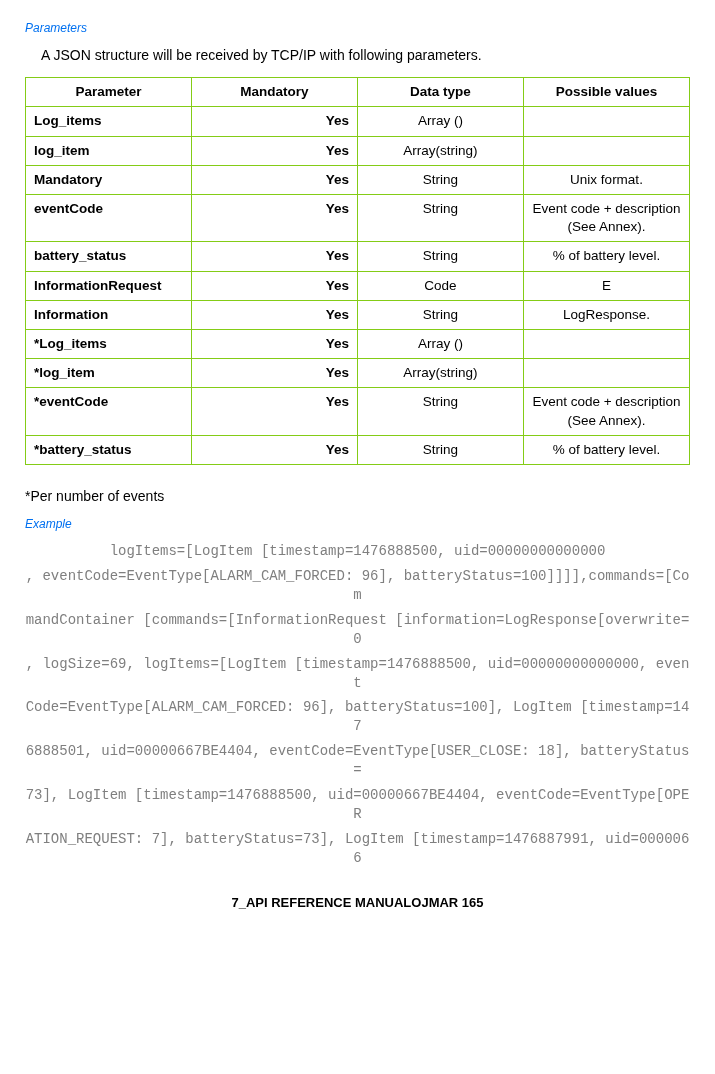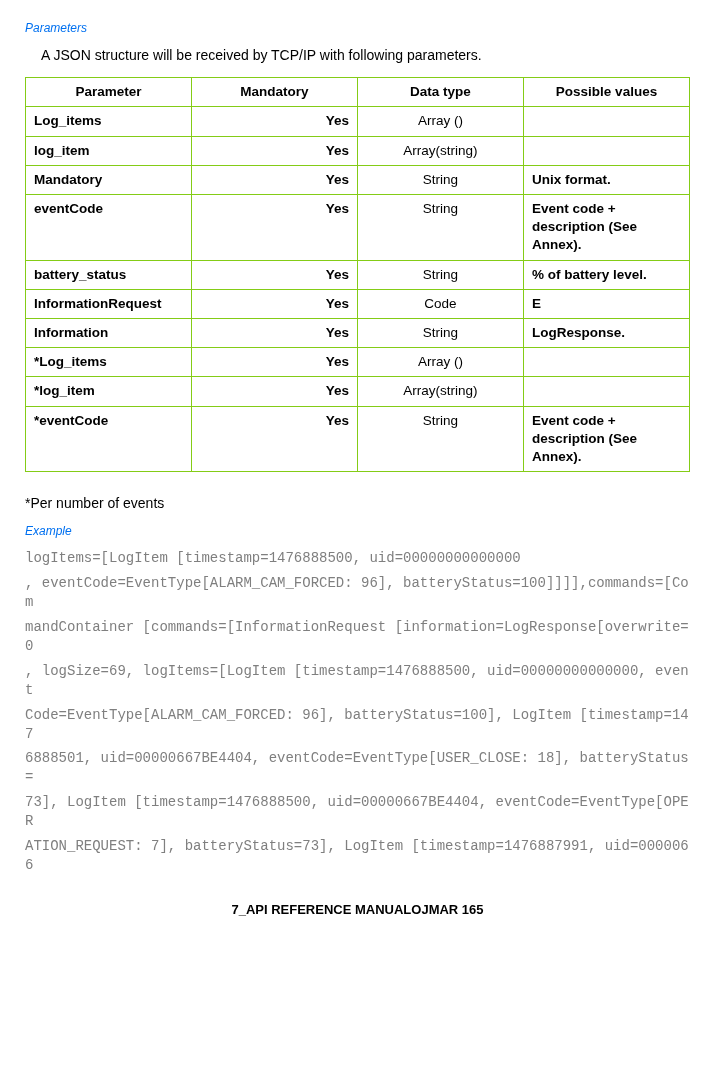--- a/index.html
+++ b/index.html
@@ -44,33 +44,35 @@
     font-weight: bold;
     text-align: right;
     width: 25%;
   }
   td.dtype {
     font-weight: normal;
     text-align: center;
     width: 25%;
   }
   td.poss {
-    font-weight: bold;
+    font-weight: normal;
     width: 25%;
+    text-align: center;
   }
   .note {
     margin: 18px 0 10px 0;
   }
   .code {
     font-family: "Courier New", Courier, monospace;
     color: #7f7f7f;
     font-size: 14px;
     margin: 6px 0;
     word-break: break-all;
     line-height: 1.35;
+    text-align: center;
   }
   .footer {
     display: flex;
     justify-content: center;
     font-size: 13px;
     font-weight: bold;
     margin-top: 26px;
   }
 </style>
 </head>
@@ -143,20 +145,26 @@
         <td class="mand">Yes</td>
         <td class="dtype">Array(string)</td>
         <td class="poss"></td>
       </tr>
       <tr>
         <td class="param">*eventCode</td>
         <td class="mand">Yes</td>
         <td class="dtype">String</td>
         <td class="poss">Event code + description (See Annex).</td>
       </tr>
+      <tr>
+        <td class="param">*battery_status</td>
+        <td class="mand">Yes</td>
+        <td class="dtype">String</td>
+        <td class="poss">% of battery level.</td>
+      </tr>
     </tbody>
 </table>
 
 <p class="note">*Per number of events</p>
 
 <div class="heading-blue">Example</div>
 
 <div id="example-block">
     <p class="code">logItems=[LogItem [timestamp=1476888500, uid=00000000000000</p>
     <p class="code">, eventCode=EventType[ALARM_CAM_FORCED: 96], batteryStatus=100]]]],commands=[Com</p>

